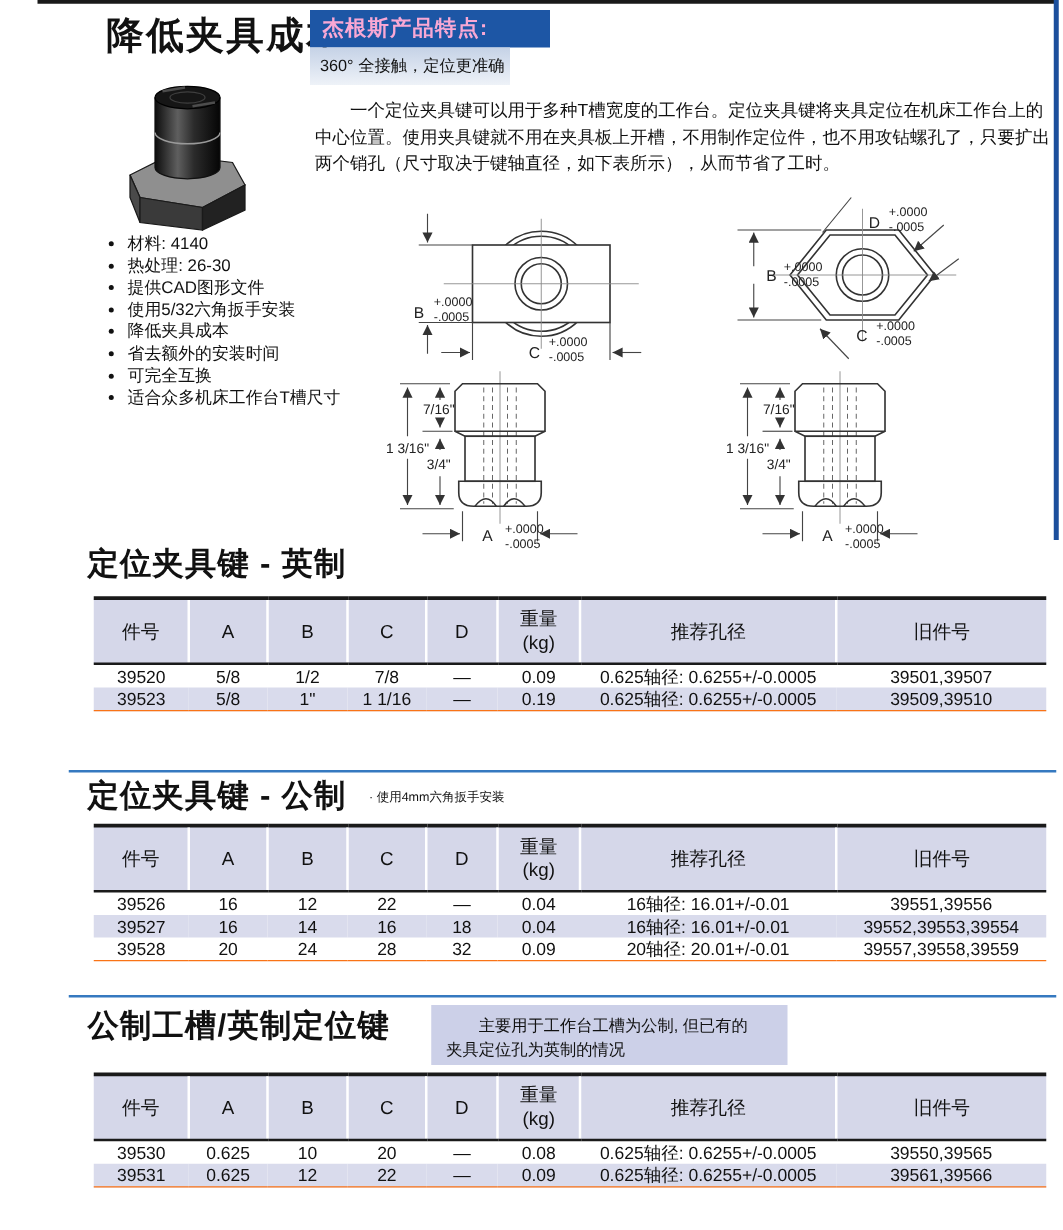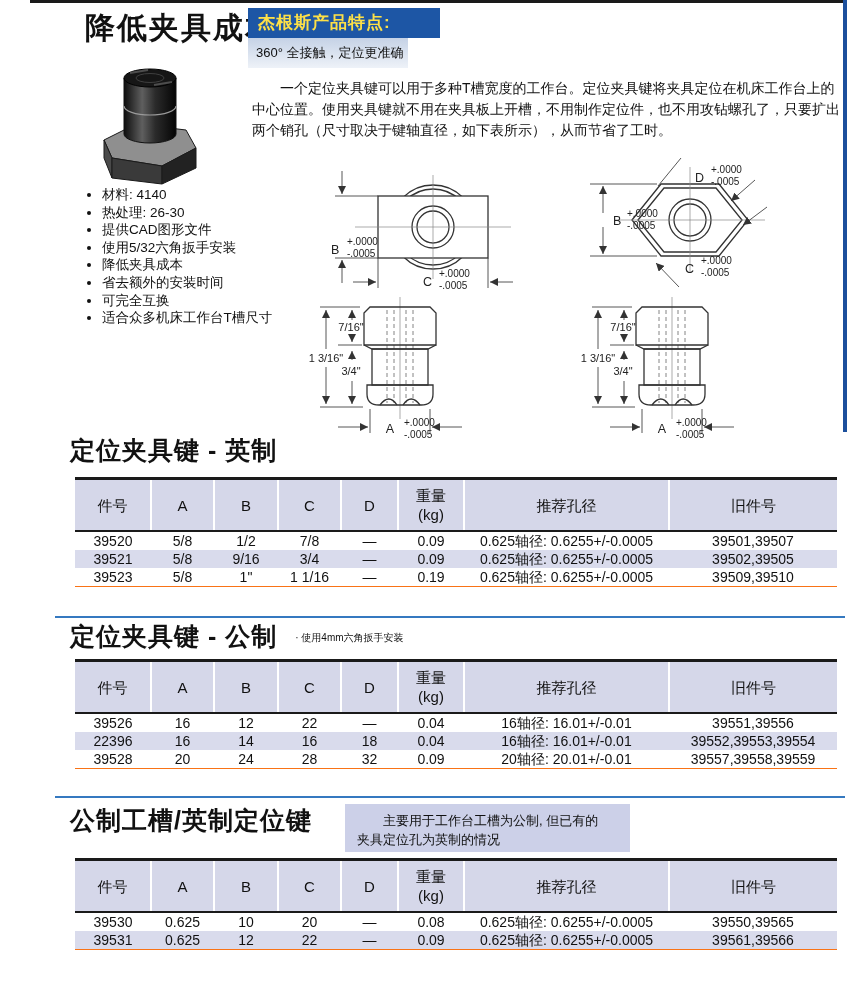--- a/index.html
+++ b/index.html
@@ -5,21 +5,21 @@
   html,body { margin:0; padding:0; background:#fff; }
   #page { position:relative; width:850px; height:984px; background:#fff; overflow:hidden;
           font-family:"Liberation Sans","DejaVu Sans",sans-serif; color:#111; }
 
   .top-rule  { position:absolute; left:30px; top:0; width:815px; height:3px; background:#1a1a1a; }
   .right-rule{ position:absolute; left:843px; top:0; width:4px; height:432px; background:#1c4f9c; }
 
   .page-title{ position:absolute; left:85px; top:8px; font-size:30px; font-weight:bold; letter-spacing:2px; }
 
   .feat-head { position:absolute; left:248px; top:8px; width:192px; height:30px; box-sizing:border-box;
-               background:#1d56a5; color:#fde047; font-size:17px; font-weight:bold; line-height:30px;
+               background:#1d56a5; color:#f9a8d4; font-size:17px; font-weight:bold; line-height:30px;
                padding-left:10px; letter-spacing:1px; }
   .feat-sub  { position:absolute; left:248px; top:38px; width:160px; height:30px; box-sizing:border-box;
                background:linear-gradient(180deg,#c5d2e6,#eef2f8); font-size:13px; line-height:30px;
                padding-left:8px; }
 
   .intro { position:absolute; left:252px; top:78px; width:592px; font-size:14px; line-height:21px; }
   .intro p { margin:0; text-indent:2em; }
 
   .photo { position:absolute; left:88px; top:58px; }
 
@@ -234,30 +234,20 @@
           <td>39520</td>
           <td>5/8</td>
           <td>1/2</td>
           <td>7/8</td>
           <td>—</td>
           <td>0.09</td>
           <td>0.625轴径: 0.6255+/-0.0005</td>
           <td>39501,39507</td>
         </tr>
         <tr>
-          <td>39521</td>
-          <td>5/8</td>
-          <td>9/16</td>
-          <td>3/4</td>
-          <td>—</td>
-          <td>0.09</td>
-          <td>0.625轴径: 0.6255+/-0.0005</td>
-          <td>39502,39505</td>
-        </tr>
-        <tr>
           <td>39523</td>
           <td>5/8</td>
           <td>1"</td>
           <td>1 1/16</td>
           <td>—</td>
           <td>0.19</td>
           <td>0.625轴径: 0.6255+/-0.0005</td>
           <td>39509,39510</td>
         </tr>
       </tbody>
@@ -297,21 +287,21 @@
           <td>39526</td>
           <td>16</td>
           <td>12</td>
           <td>22</td>
           <td>—</td>
           <td>0.04</td>
           <td>16轴径: 16.01+/-0.01</td>
           <td>39551,39556</td>
         </tr>
         <tr>
-          <td>22396</td>
+          <td>39527</td>
           <td>16</td>
           <td>14</td>
           <td>16</td>
           <td>18</td>
           <td>0.04</td>
           <td>16轴径: 16.01+/-0.01</td>
           <td>39552,39553,39554</td>
         </tr>
         <tr>
           <td>39528</td>

